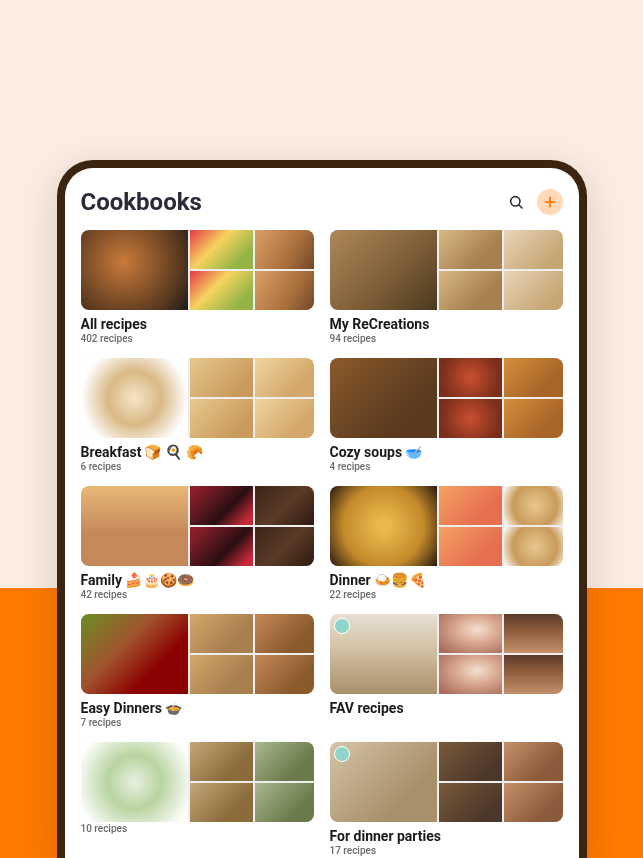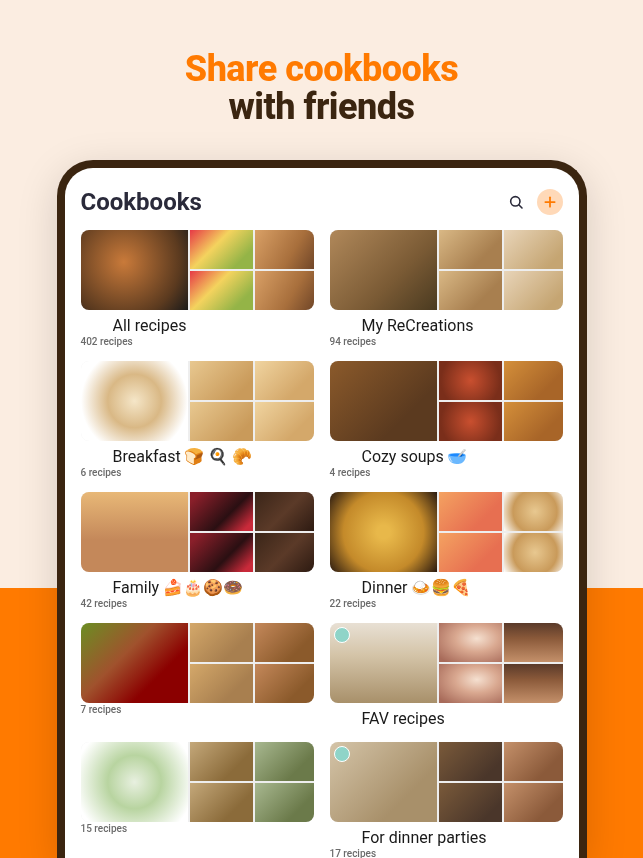--- a/index.html
+++ b/index.html
@@ -61,22 +61,22 @@
     display: grid; grid-template-columns: 46% 27% 27%; grid-template-rows: 1fr 1fr;
     gap: 2px; background: #eee;
   }
   .tile { background-size: cover; background-position: center; position: relative; }
   .t-main { grid-row: 1 / span 2; }
   .badge {
     position: absolute; top: 4px; left: 4px; width: 16px; height: 16px;
     border-radius: 50%; background: #8FD4C8; border: 1.5px solid #fff;
   }
   .cb-title {
-    font-size: 16px; font-weight: 400; color: #1A1A1A; margin-top: 6px;
-    white-space: nowrap; overflow: hidden; text-overflow: ellipsis; margin-left: 32px;
+    font-size: 14px; font-weight: 700; color: #1A1A1A; margin-top: 6px;
+    white-space: nowrap; overflow: hidden; text-overflow: ellipsis;
   }
   .cb-count {
     font-size: 10px; font-weight: 500; color: #6B6B6B; margin-top: 1px;
   }
 
   
   .f1  { background: radial-gradient(circle at 40% 40%, #c97a3a 0%, #5b3a1f 70%, #1a1a1a 100%); }
   .f2  { background: linear-gradient(135deg, #e63946 0%, #f4d35e 40%, #94b447 80%); }
   .f3  { background: linear-gradient(120deg, #d9a066 0%, #a86f3c 60%, #6b4226 100%); }
   .f4  { background: linear-gradient(135deg, #b0885a 0%, #7b5b35 60%, #4a3a20 100%); }
@@ -108,24 +108,20 @@
   .f30 { background: linear-gradient(135deg, #c4906a 0%, #8b5a3a 70%); }
   .f31 { background: linear-gradient(135deg, #e8d4a0 0%, #c4a86a 70%); }
   .f32 { background: linear-gradient(135deg, #f4d890 0%, #d4a84a 70%); }
 </style>
 </head>
 <body>
 
 <div class="page">
   <div class="orange-block"></div>
 
-  <div class="hero">
-    <div class="hero-line1">Share cookbooks</div>
-    <div class="hero-line2">with friends</div>
-  </div>
 
   <div class="device">
     <div class="screen">
 
       <div class="header-row">
         <div class="page-title">Cookbooks</div>
         <div class="header-actions">
           <div class="icon-btn search">
             <svg width="16" height="16" viewBox="0 0 24 24" fill="none" stroke="#2A2A3A" stroke-width="2.4" stroke-linecap="round">
                 <circle cx="11" cy="11" r="7"></circle>
@@ -216,20 +212,21 @@
         </div>
 
         <div class="cookbook">
           <div class="collage">
             <div class="tile t-main f19"></div>
             <div class="tile f20"></div>
             <div class="tile f21"></div>
             <div class="tile f20"></div>
             <div class="tile f21"></div>
           </div>
+          <div class="cb-title">Easy Dinners 🍲</div>
           <div class="cb-count">7 recipes</div>
         </div>
 
         <div class="cookbook">
           <div class="collage">
             <div class="tile t-main f22">
                 <div class="badge"></div>
               </div>
             <div class="tile f23"></div>
             <div class="tile f24"></div>
@@ -240,21 +237,21 @@
         </div>
 
         <div class="cookbook">
           <div class="collage">
             <div class="tile t-main f25"></div>
             <div class="tile f26"></div>
             <div class="tile f27"></div>
             <div class="tile f26"></div>
             <div class="tile f27"></div>
           </div>
-          <div class="cb-count">15 recipes</div>
+          <div class="cb-count">10 recipes</div>
         </div>
 
         <div class="cookbook">
           <div class="collage">
             <div class="tile t-main f28">
                 <div class="badge"></div>
               </div>
             <div class="tile f29"></div>
             <div class="tile f30"></div>
             <div class="tile f29"></div>

